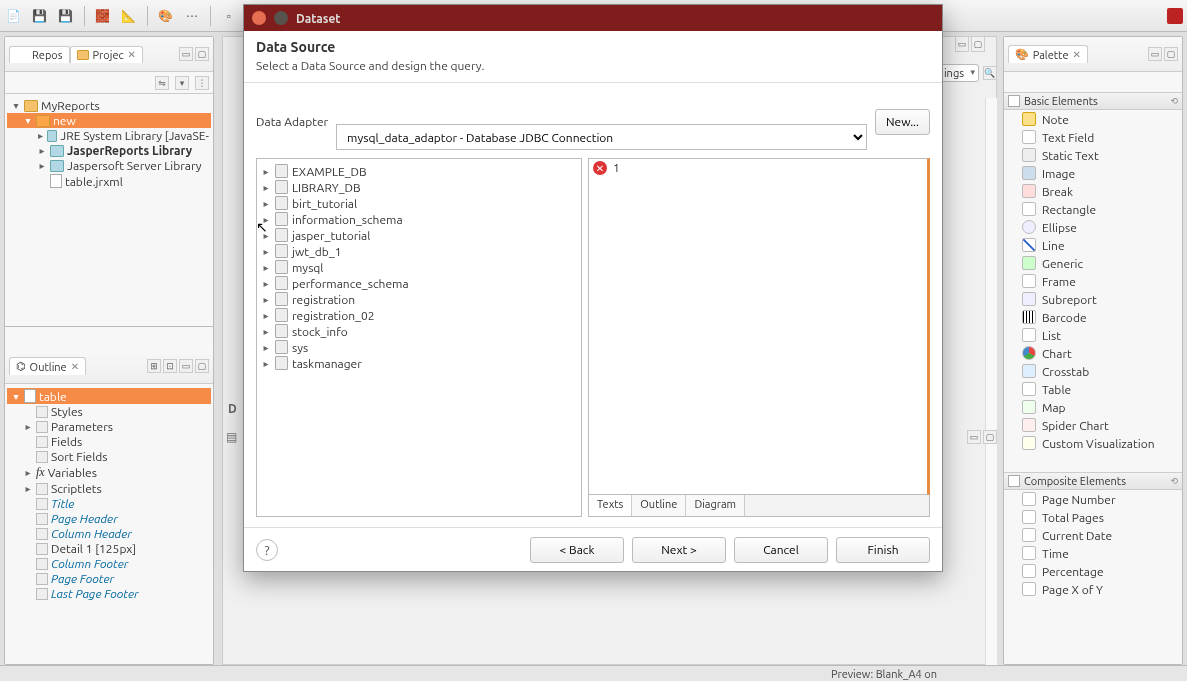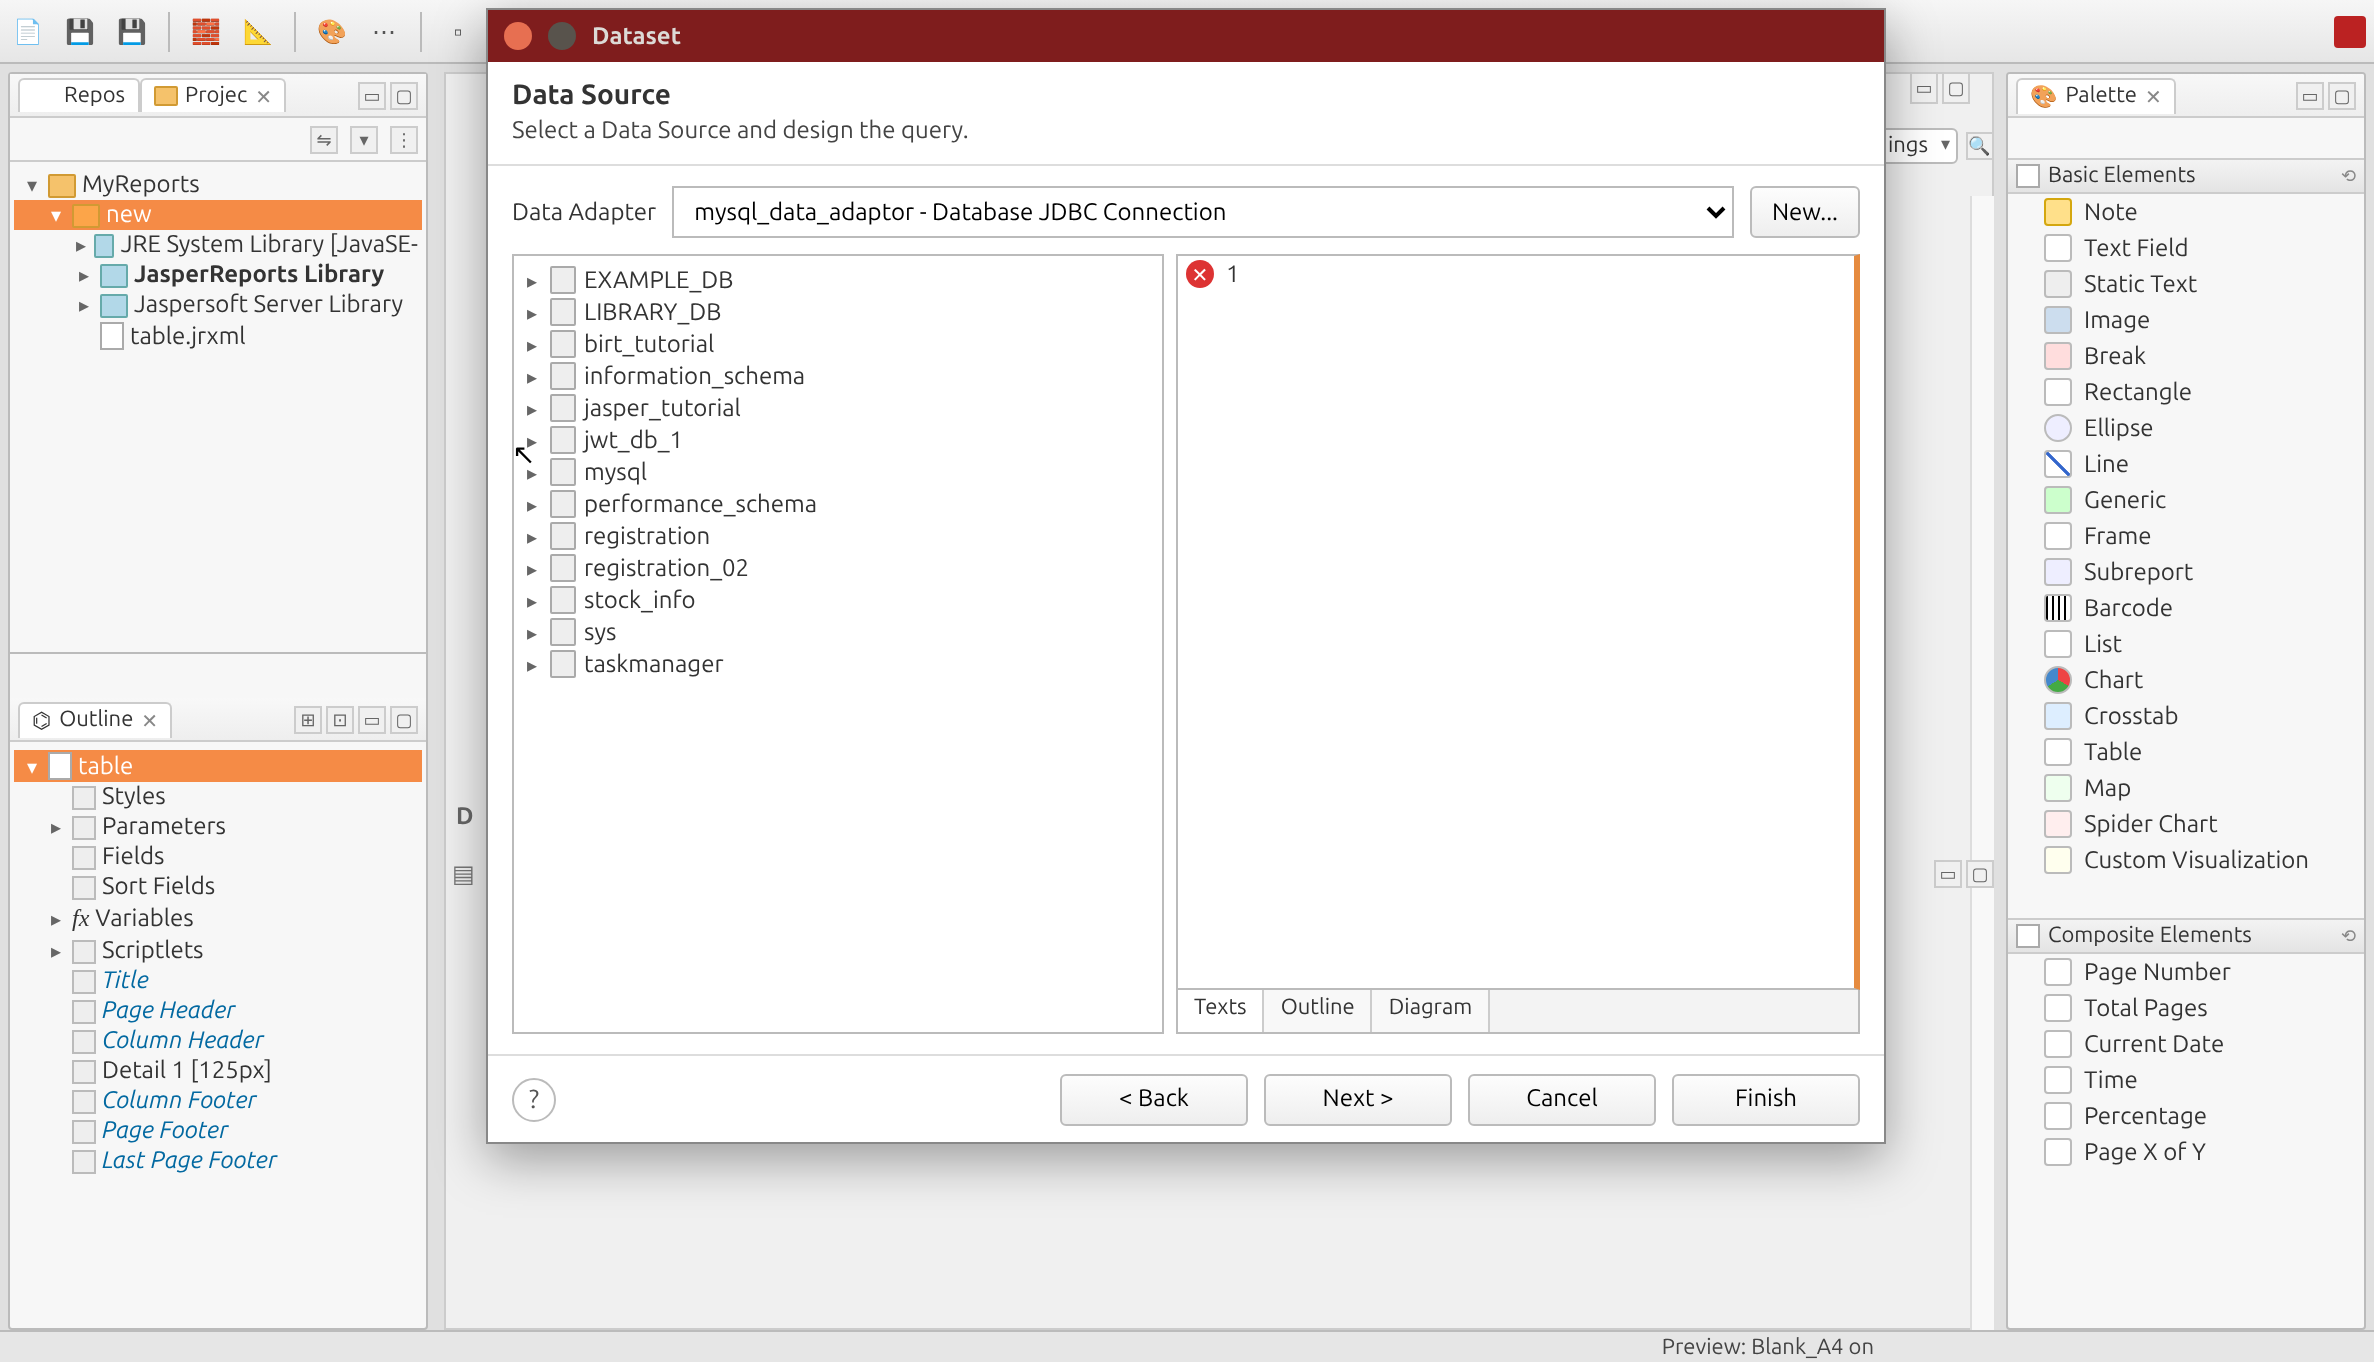--- a/index.html
+++ b/index.html
@@ -10,21 +10,21 @@
     .toolbar .tb-btn { width:20px; height:20px; border:1px solid transparent; border-radius:3px; display:flex; align-items:center; justify-content:center; font-size:12px; color:#555;}
     .toolbar .sep { width:1px; height:20px; background:#bbb; margin:0 2px;}
     .toolbar .red-icon { width:16px; height:16px; background:#b22; border-radius:2px; margin-left:auto;}
 
     
     .col-left { position:absolute; left:4px; top:36px; width:210px; bottom:16px; background:#f7f7f7; border:1px solid #bbb; border-radius:2px; }
     .col-mid  { position:absolute; left:222px; top:36px; right:190px; bottom:16px; }
     .col-right{ position:absolute; right:4px; top:36px; width:180px; bottom:16px; background:#f7f7f7; border:1px solid #bbb; border-radius:2px; overflow:hidden;}
 
     
-    .view-header{ height:22px; display:flex; align-items:center; padding:0 4px; background:linear-gradient(#f8f8f8,#eee); border-bottom:1px solid #ccc;}
+    .view-header{ height:35px; display:flex; align-items:center; padding:0 4px; background:linear-gradient(#f8f8f8,#eee); border-bottom:1px solid #ccc;}
     .view-tab { display:flex; align-items:center; gap:4px; padding:2px 6px; background:#fff; border:1px solid #ccc; border-bottom:none; border-radius:3px 3px 0 0; font-size:11px;}
     .view-tab .close { color:#888; font-size:10px;}
     .view-header .spacer{flex:1;}
     .mini-btn{ width:14px; height:14px; border:1px solid #ccc; background:#f0f0f0; margin-left:2px; font-size:9px; display:flex; align-items:center; justify-content:center; color:#666;}
 
     
     .panel-inner { padding:4px 2px; overflow:auto;}
     .proj-toolbar{ height:22px; border-bottom:1px solid #ccc; display:flex; align-items:center; justify-content:flex-end; padding-right:4px; gap:4px;}
     ul.tree { list-style:none; margin:0; padding:0;}
     ul.tree li { padding:1px 2px 1px 4px; white-space:nowrap; display:flex; align-items:center; gap:3px;}
@@ -88,21 +88,21 @@
     .dialog{ position:absolute; left:243px; top:4px; width:700px; height:568px; background:#fff; border:1px solid #888; box-shadow:0 8px 24px rgba(0,0,0,.35); display:flex; flex-direction:column;}
     .dlg-titlebar{ height:26px; background:#7f1d1d; color:#dcdad6; display:flex; align-items:center; gap:8px; padding:0 8px; font-size:12px;}
     .dlg-titlebar .tb-close{ width:14px; height:14px; border-radius:50%; background:#e76f51;}
     .dlg-titlebar .tb-min{ width:14px; height:14px; border-radius:50%; background:#58534c;}
     .dlg-head{ padding:8px 12px 10px 12px; border-bottom:1px solid #ddd;}
     .dlg-head h3{ margin:0 0 4px 0; font-size:14px; font-weight:bold;}
     .dlg-head p{ margin:0; font-size:12px; color:#444;}
     .dlg-body{ flex:1; padding:10px 12px; display:flex; flex-direction:column; gap:8px;}
     .row-adapter{ display:flex; align-items:center; gap:8px;}
     .row-adapter label{ font-size:12px;text-align:center;}
-    .row-adapter select{ flex:1; height:26px; border:1px solid #bbb; border-radius:0; padding:0 6px; font-size:12px; background:#fff;}
+    .row-adapter select{ flex:1; height:26px; border:1px solid #bbb; border-radius:0; padding:0 6px; font-size:12px; background:#fff;margin-top:31px;}
     .row-adapter button{ height:26px; padding:0 10px; border:1px solid #bbb; background:linear-gradient(#fdfdfd,#eee); border-radius:3px; font-size:12px;}
     .split{ flex:1; display:flex; gap:6px;}
     .split-left{ width:326px; border:1px solid #bbb; background:#fff; overflow:auto; padding:4px;}
     .split-right{ flex:1; display:flex; flex-direction:column;}
     .sql-area{ flex:1; border:1px solid #bbb; border-right:3px solid #e68b3f; background:#fff; position:relative; padding:2px 4px 2px 24px; font-family:monospace; font-size:12px;}
     .sql-area .marker{ position:absolute; left:4px; top:2px; width:14px; height:14px; border-radius:50%; background:#d33; color:#fff; font-size:10px; display:flex; align-items:center; justify-content:center;}
     .sql-tabs{ height:22px; display:flex; border:1px solid #bbb; border-top:none; background:#f3f3f3;}
     .sql-tabs .stab{ padding:3px 8px; font-size:11px; border-right:1px solid #ccc; background:#f8f8f8;}
     .sql-tabs .stab.first{background:#fff;}
     .db-item{ display:flex; align-items:center; gap:4px; padding:1px 0; font-size:12px;}

